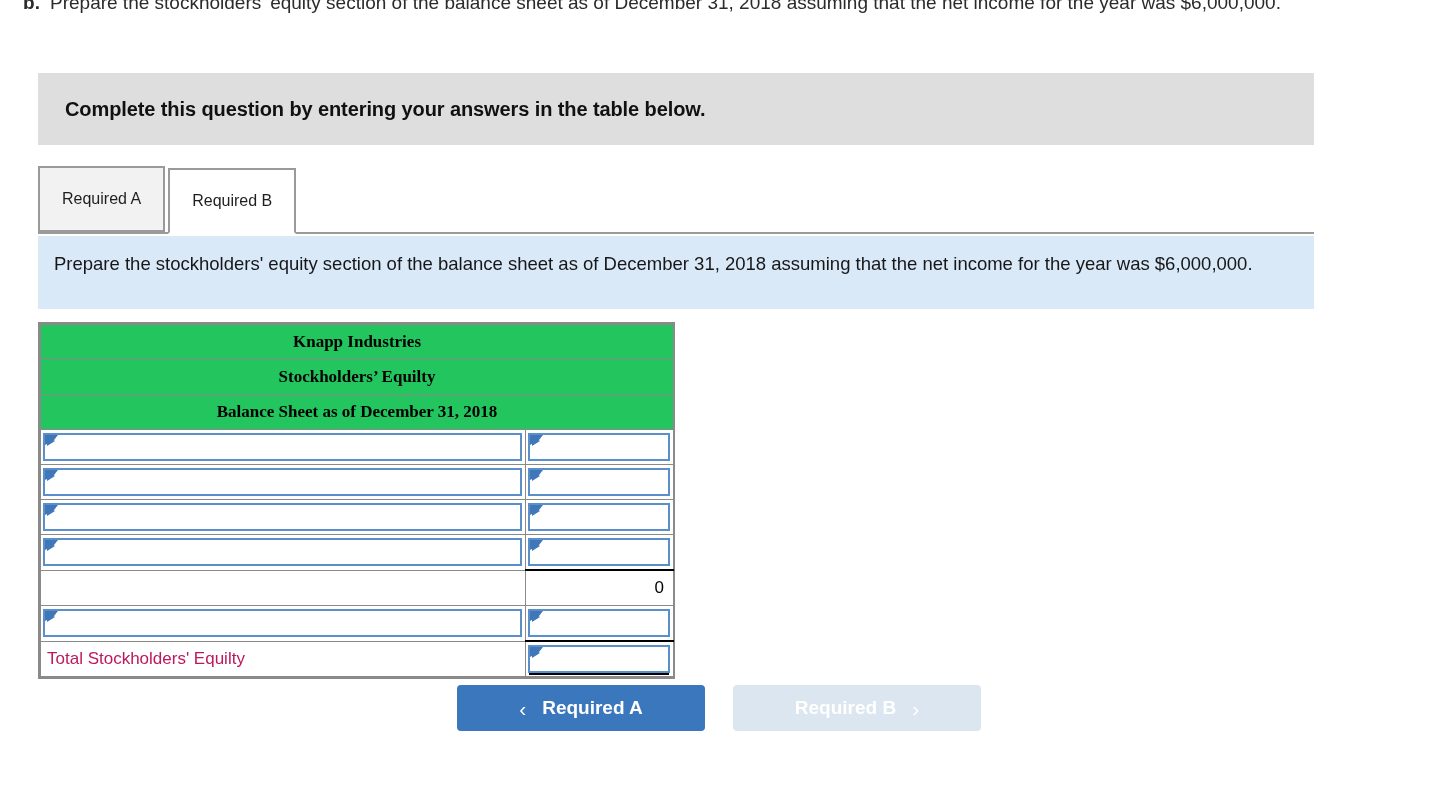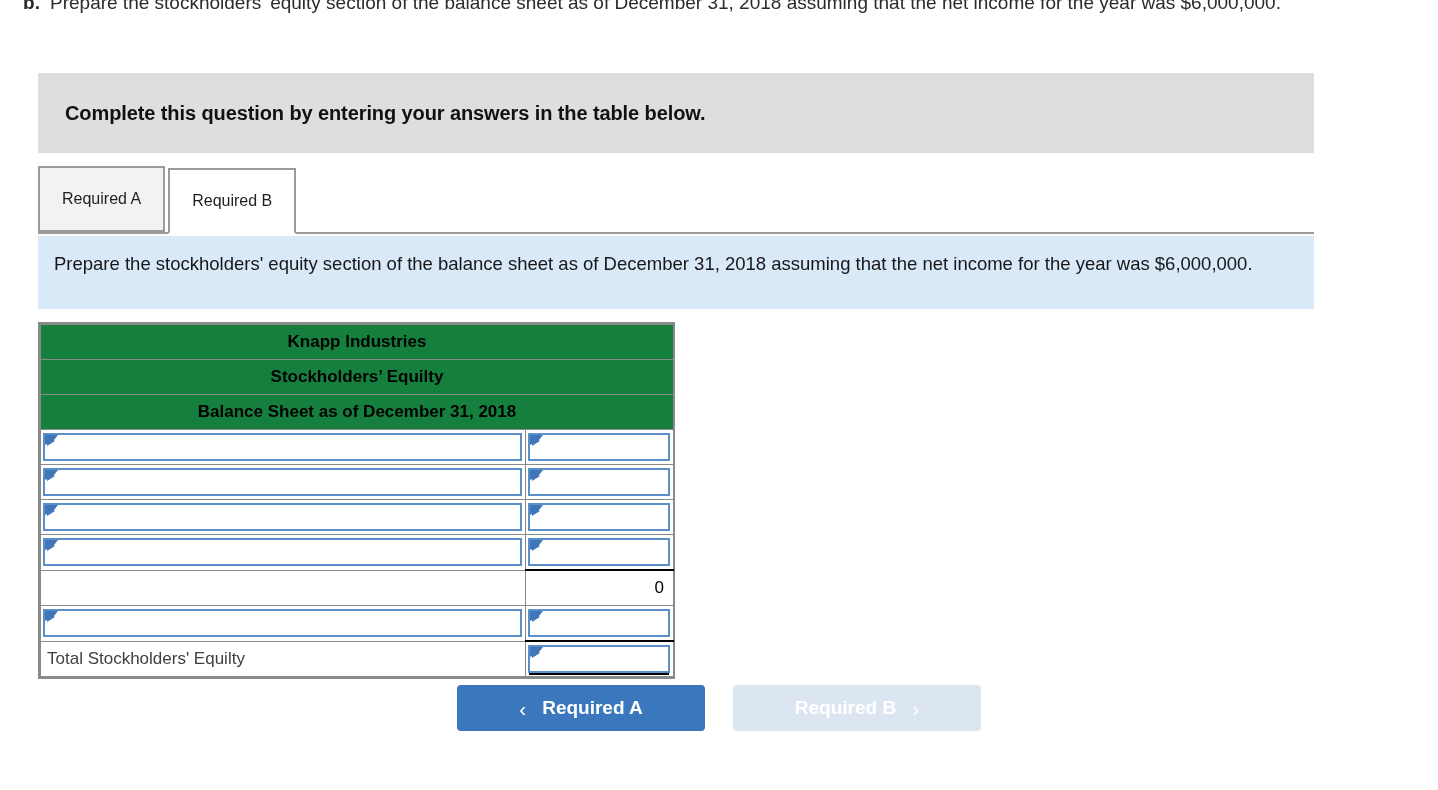--- a/index.html
+++ b/index.html
@@ -41,21 +41,21 @@
     line-height: 29px;
     max-width: 1385px;
   }
 
   
   .banner {
     position: absolute;
     left: 38px;
     top: 73px;
     width: 1276px;
-    height: 80px;
+    height: 72px;
     background: #dedede;
     display: flex;
     align-items: center;
   }
   .banner-text {
     font-size: 20px;
     font-weight: bold;
     color: #111111;
     padding-left: 27px;
     letter-spacing: -0.1px;
@@ -126,28 +126,29 @@
   }
   .sheet table {
     border-collapse: collapse;
     width: 100%;
     table-layout: fixed;
   }
   .sheet col.c-label { width: 485px; }
   .sheet col.c-value { width: 148px; }
 
   .hdr td {
-    background: #15803d;
+    background: #22c55e;
     text-align: center;
     font-size: 17px;
     font-weight: bold;
     color: #000000;
     height: 34px;
     border: 1px solid #8a8a8a;
     padding: 0;
+    font-family: Liberation Serif, serif;
   }
 
   .sheet td.cell {
     border: 1px solid #8a8a8a;
     padding: 0;
     height: 34px;
     vertical-align: middle;
     background: #ffffff;
   }
 
@@ -195,21 +196,21 @@
     box-sizing: border-box;
   }
 
   td.topline { border-top: 2px solid #000000 !important; }
   td.totalcell { border-top: 2px solid #000000 !important; }
 
   .dropbox.double-under { box-shadow: 0 3px 0 -1px #000000; }
 
   .label-text {
     font-size: 17px;
-    color: #404040;
+    color: #be185d;
     padding-left: 6px;
   }
 
   
   .navbar {
     position: absolute;
     left: 0;
     top: 685px;
     width: 1438px;
     display: flex;

